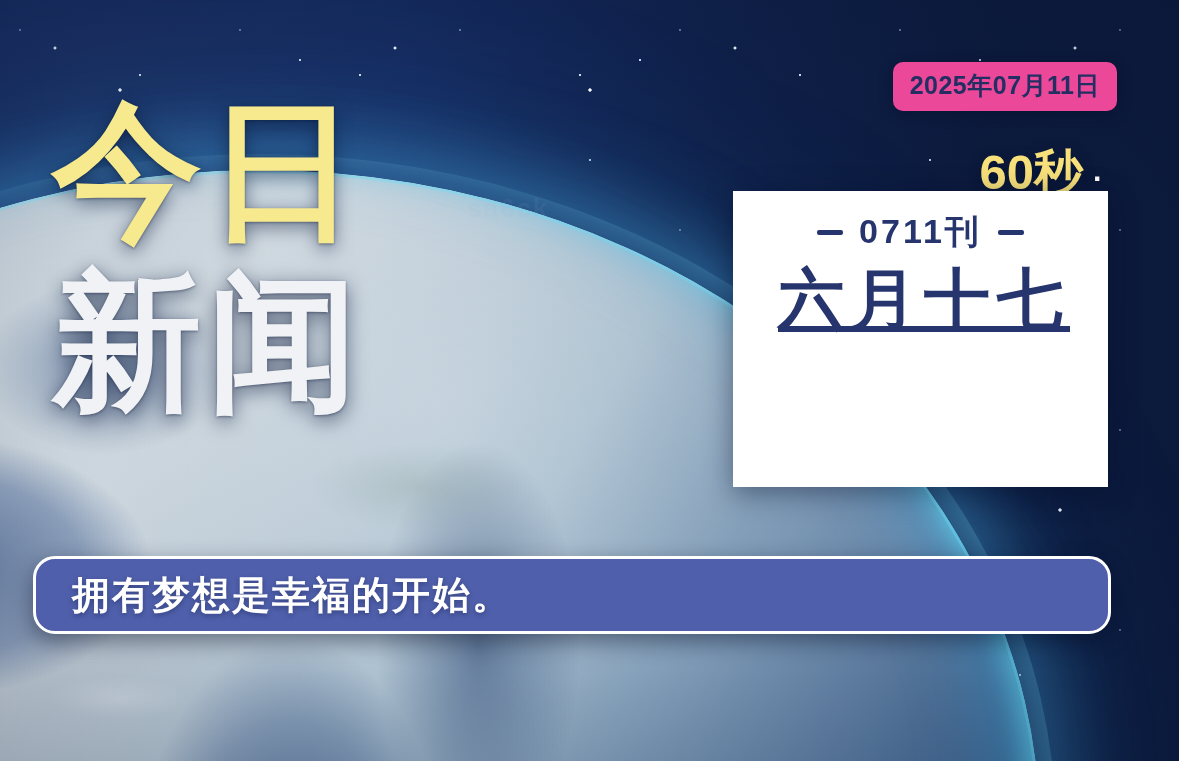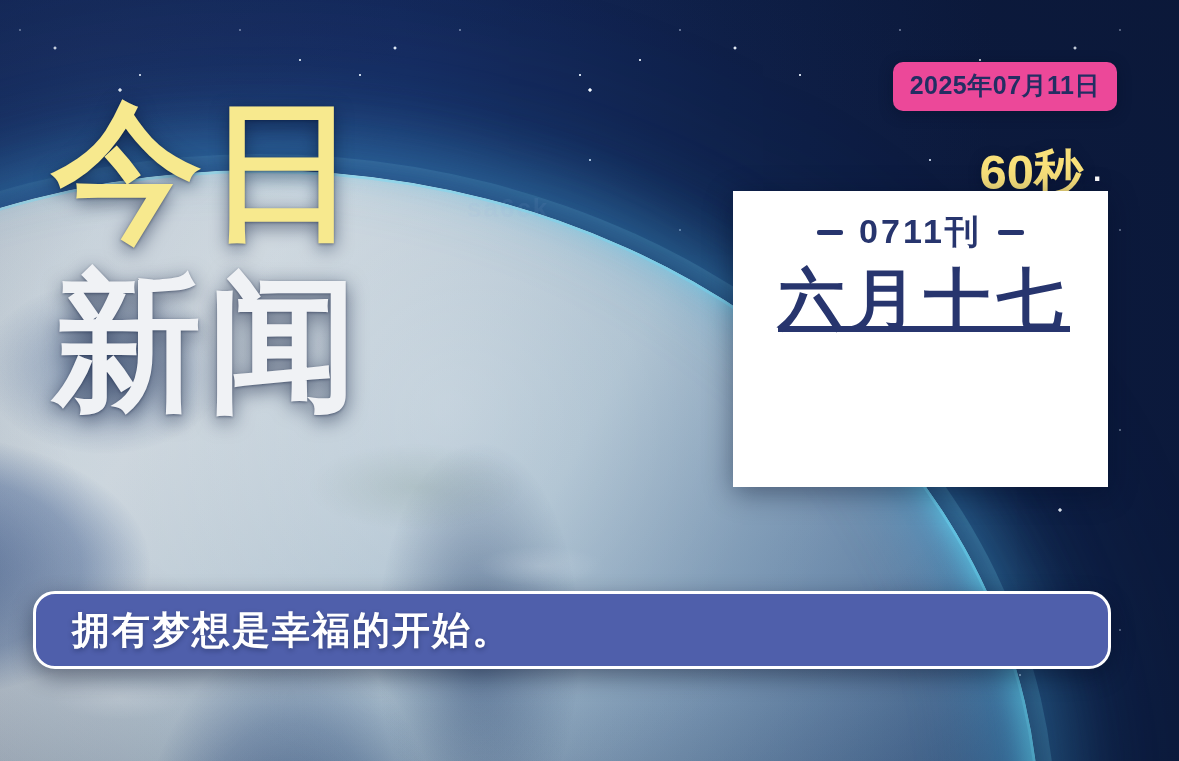--- a/index.html
+++ b/index.html
@@ -269,21 +269,21 @@
     font-weight:700;
     letter-spacing:7px;
     text-indent:7px;
     color:#27356e;
     text-decoration:underline;
   }
 
   
   .quote-bar {
     position:absolute;
-    left:33px; top:591px;
+    left:33px; top:556px;
     width:1078px; height:78px;
     background:#4f5fab;
     border:3px solid #ffffff;
     border-radius:22px;
     display:flex;
     align-items:center;
     box-shadow:0 8px 22px rgba(4,12,36,.45);
   }
   .quote-text {
     color:#ffffff;

